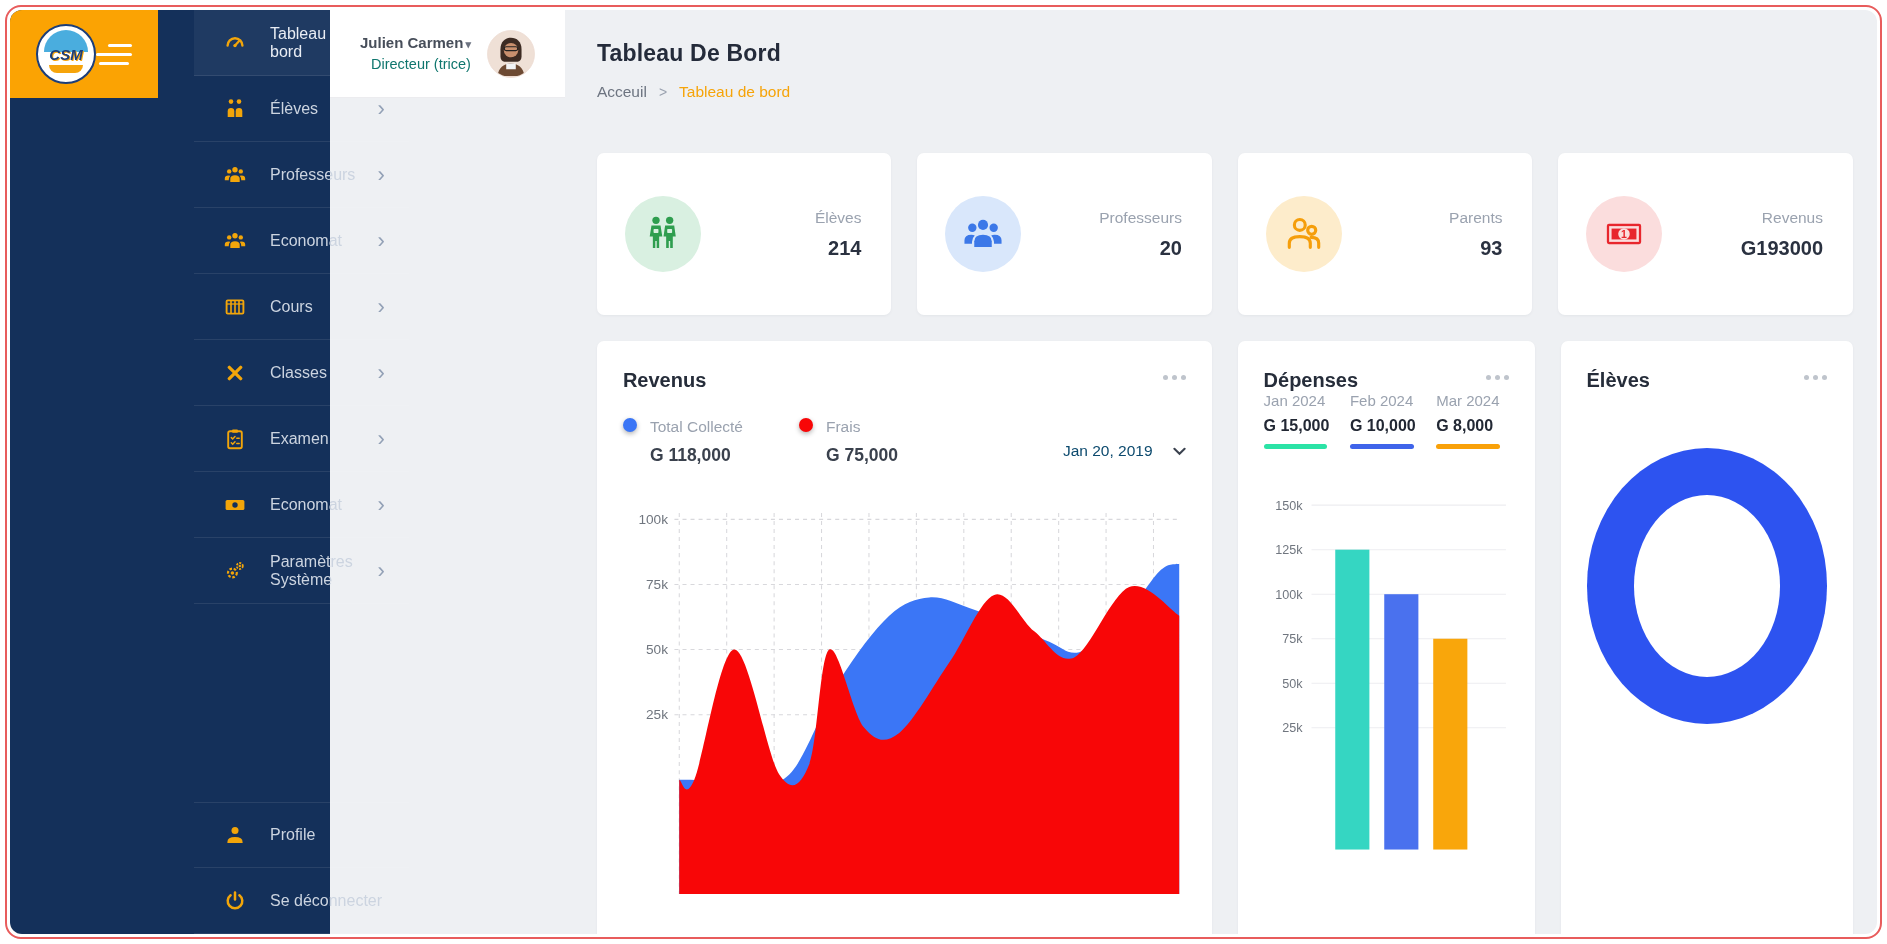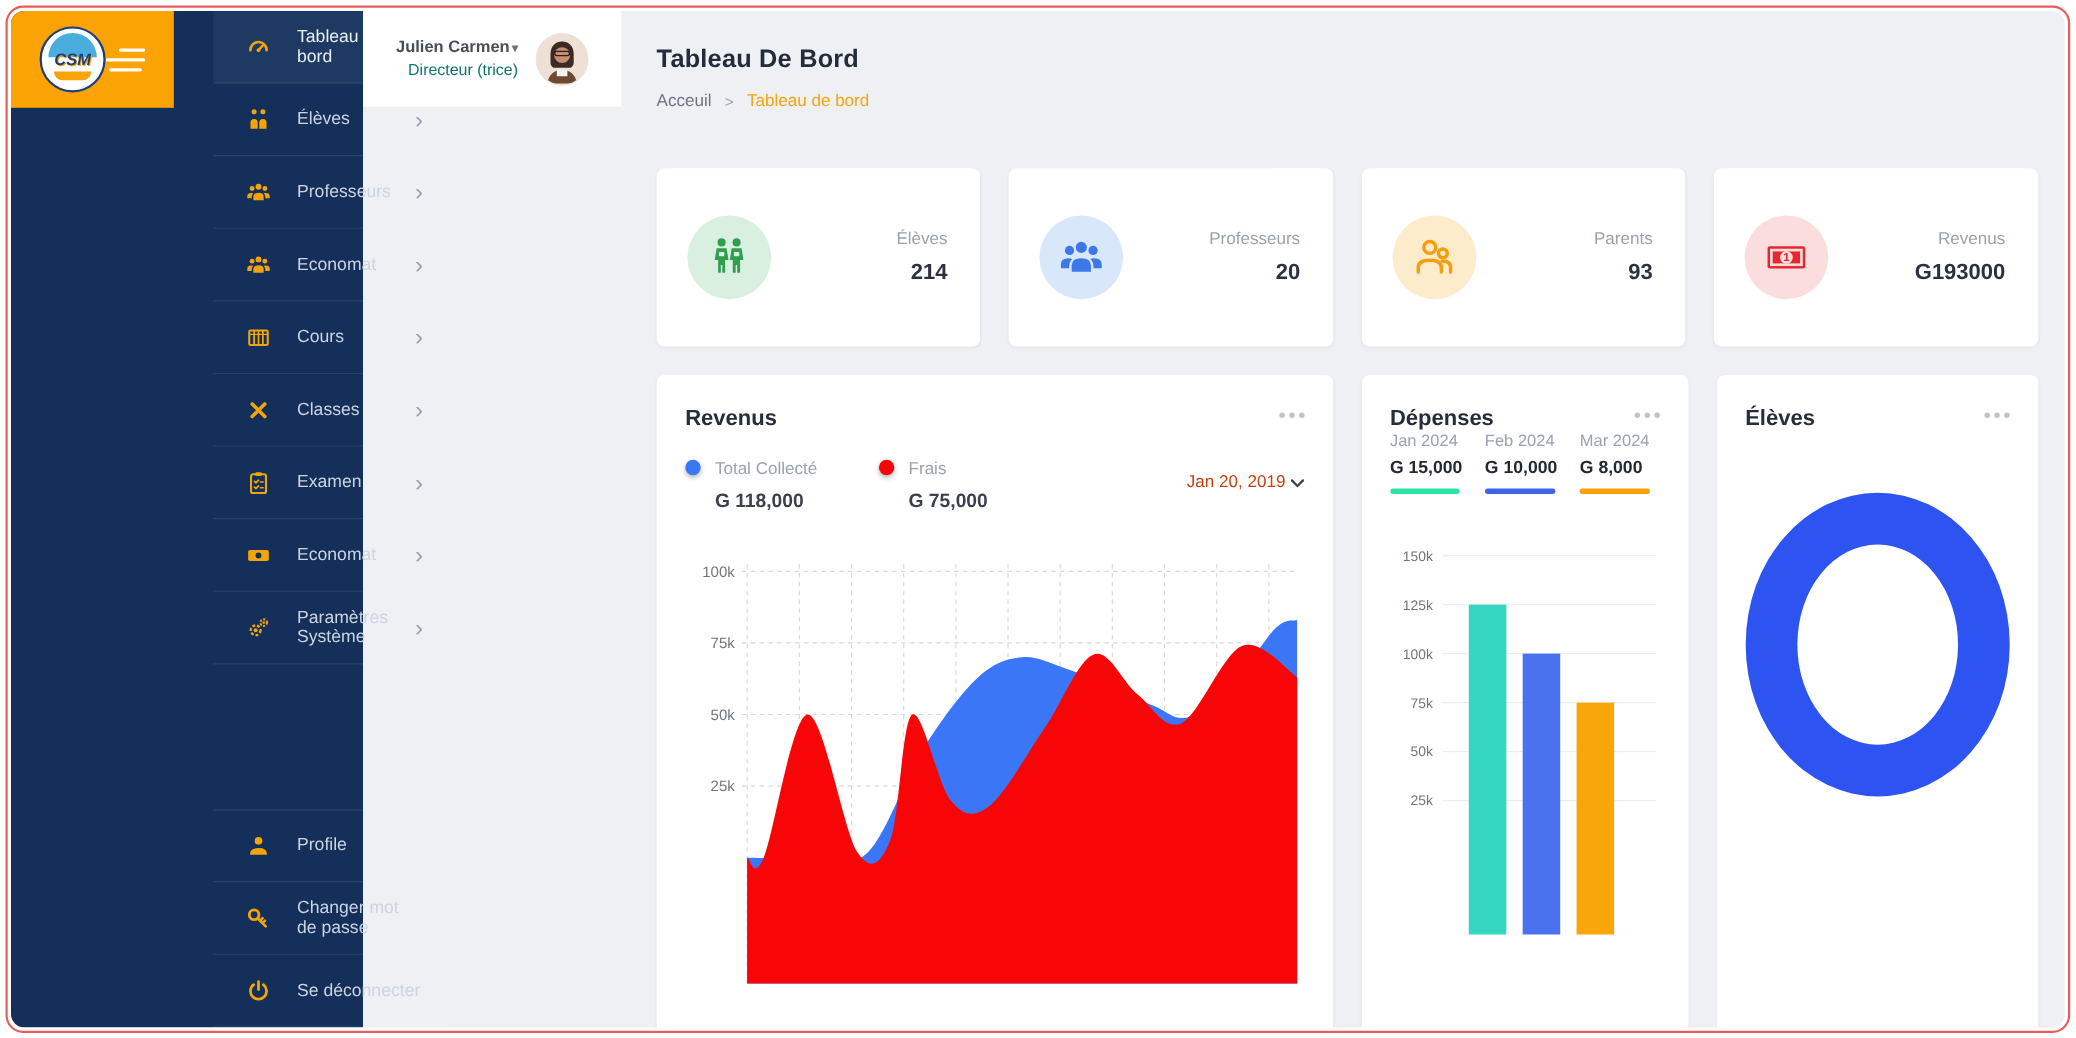--- a/index.html
+++ b/index.html
@@ -71,22 +71,22 @@
   .card-title { font-size:20px; font-weight:bold; color:#262d3a; }
   .dots { display:flex; gap:4px; padding:6px 0; cursor:pointer; }
   .dots i { width:5px; height:5px; border-radius:50%; background:#bfc4cc; }
 
   .legend-row { margin-top:26px; display:flex; align-items:flex-start; }
   .legend-item { display:flex; flex-direction:column; margin-right:56px; }
   .legend-top { display:flex; align-items:flex-start; gap:13px; }
   .legend-dot { width:14px; height:14px; border-radius:50%; box-shadow:0 2px 5px rgba(0,0,0,.3); }
   .legend-name { font-size:15.5px; color:#9aa2af; }
   .legend-value { margin-top:9px; margin-left:27px; font-size:17.5px; font-weight:bold; color:#3a414d; }
-  .date-filter { margin-left:auto; display:flex; align-items:center; gap:4px; color:#c2410c; font-size:15.5px;
-                 cursor:pointer; margin-top:12px; }
+  .date-filter { margin-left:auto; display:flex; align-items:center; gap:20px; color:#0c4a6e; font-size:15.5px;
+                 cursor:pointer; margin-top:24px; }
   .date-filter svg { width:13px; height:9px; }
   .area-wrap { margin-top:18px; }
 
   .months-row { display:grid; grid-template-columns:repeat(3,1fr); gap:14px; }
   .month-label { font-size:15px; color:#9aa2af; }
   .month-value { margin-top:8px; font-size:16px; font-weight:bold; color:#222834; }
   .month-bar { margin-top:9px; height:5px; border-radius:3px; width:88%; }
   .bar-wrap { margin-top:22px; }
 
   .donut-wrap { margin-top:56px; display:flex; justify-content:center; }
@@ -224,29 +224,20 @@
 
       <div class="nav-footer">
         <div class="nav-item">
           <span class="nicon">
             <svg viewBox="0 0 24 24" fill="currentColor">
                     <circle cx="12" cy="7.4" r="3.5"></circle>
                     <path d="M4.4 20v-.9q0-5.1 7.6-5.1t7.6 5.1v.9z"></path>
                   </svg>
           </span>
           <span>Profile</span>
-        </div>
-        <div class="nav-item">
-          <span class="nicon">
-            <svg viewBox="0 0 24 24">
-                    <circle cx="8" cy="8.6" r="4.4" fill="none" stroke="currentColor" stroke-width="2.6"></circle>
-                    <path d="M11.2 11.8l7.4 7.4M15.6 16.2l2.3-2.3M13.4 14l2.3-2.3" fill="none" stroke="currentColor" stroke-width="2.4" stroke-linecap="round"></path>
-                  </svg>
-          </span>
-          <span>Changer mot de passe</span>
         </div>
         <div class="nav-item">
           <span class="nicon">
             <svg viewBox="0 0 24 24">
                     <path d="M12 3.4v7.2" stroke="currentColor" stroke-width="2.5" stroke-linecap="round" fill="none"></path>
                     <path d="M7.6 6.2a7.3 7.3 0 1 0 8.8 0" fill="none" stroke="currentColor" stroke-width="2.5" stroke-linecap="round"></path>
                   </svg>
           </span>
           <span>Se déconnecter</span>
         </div>

